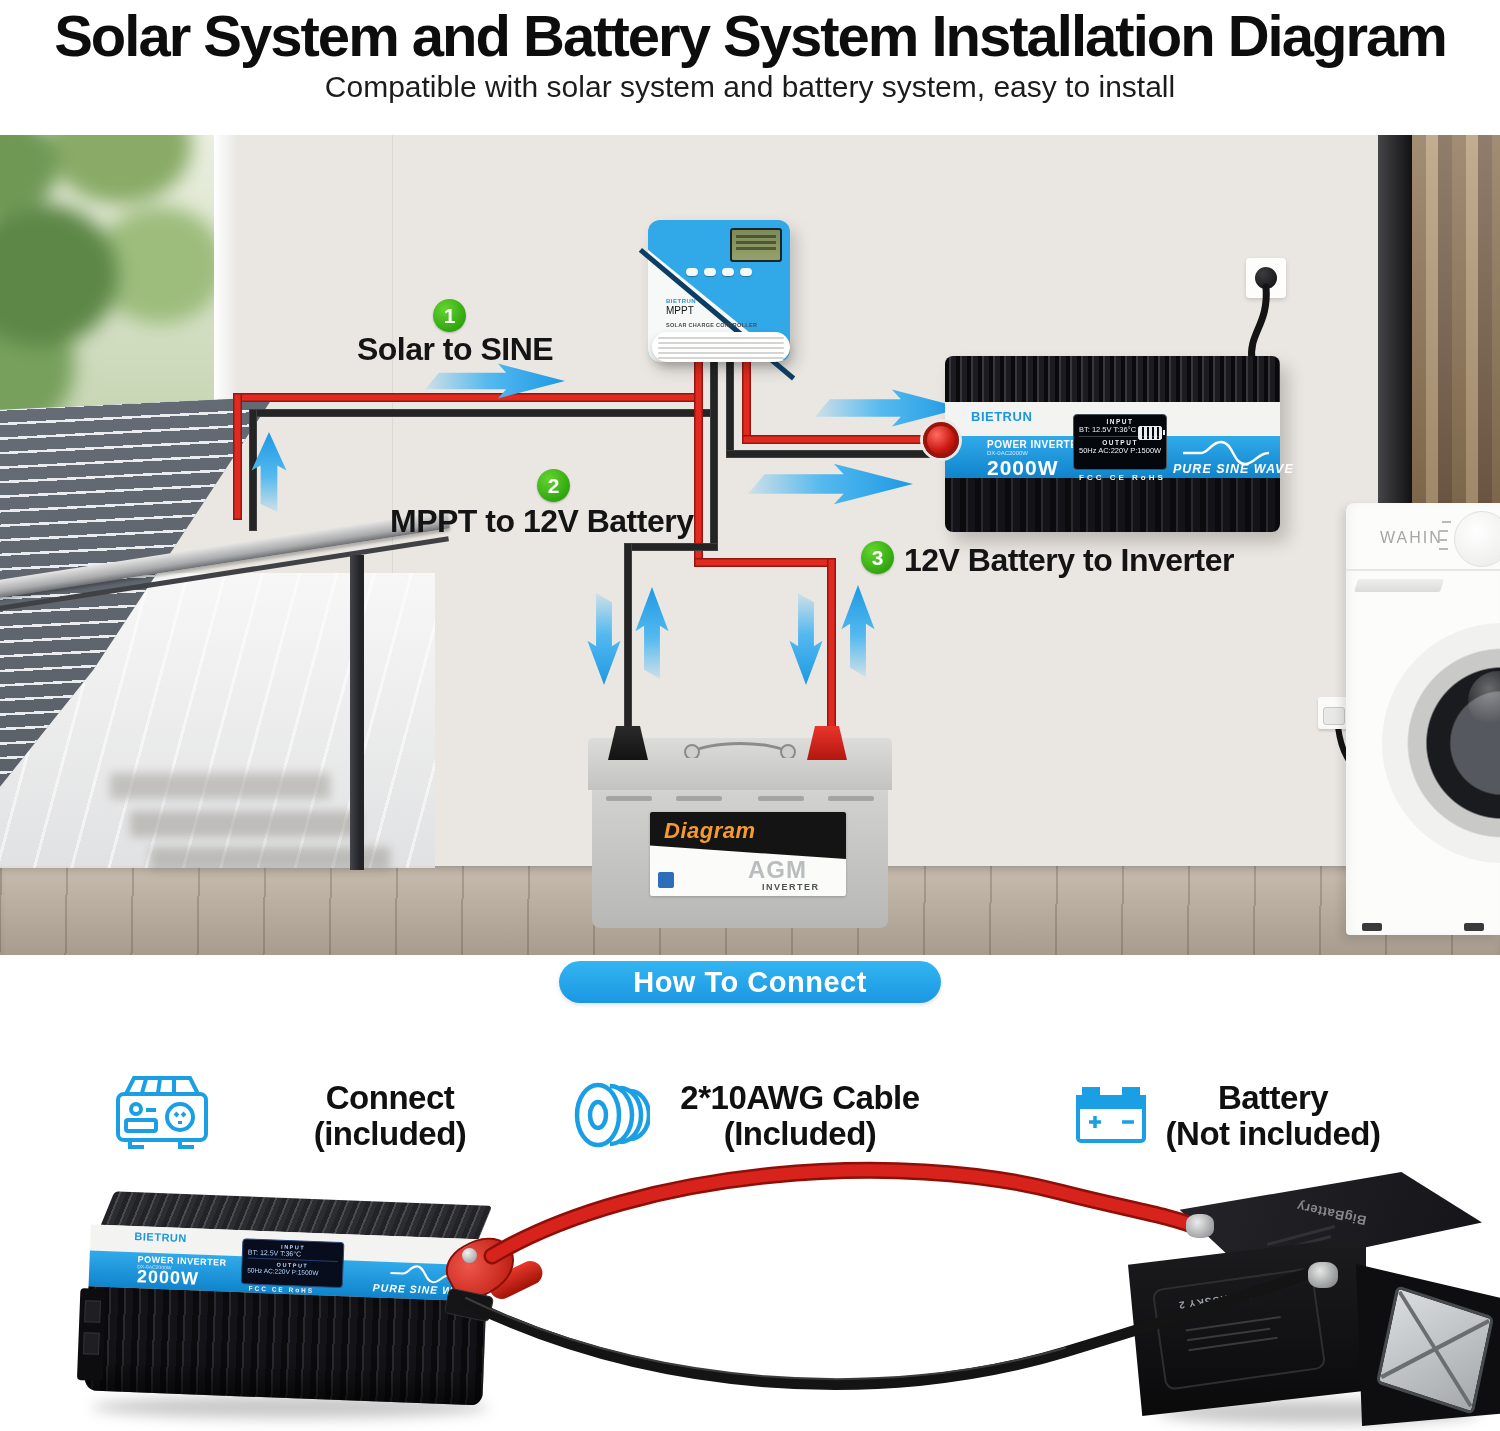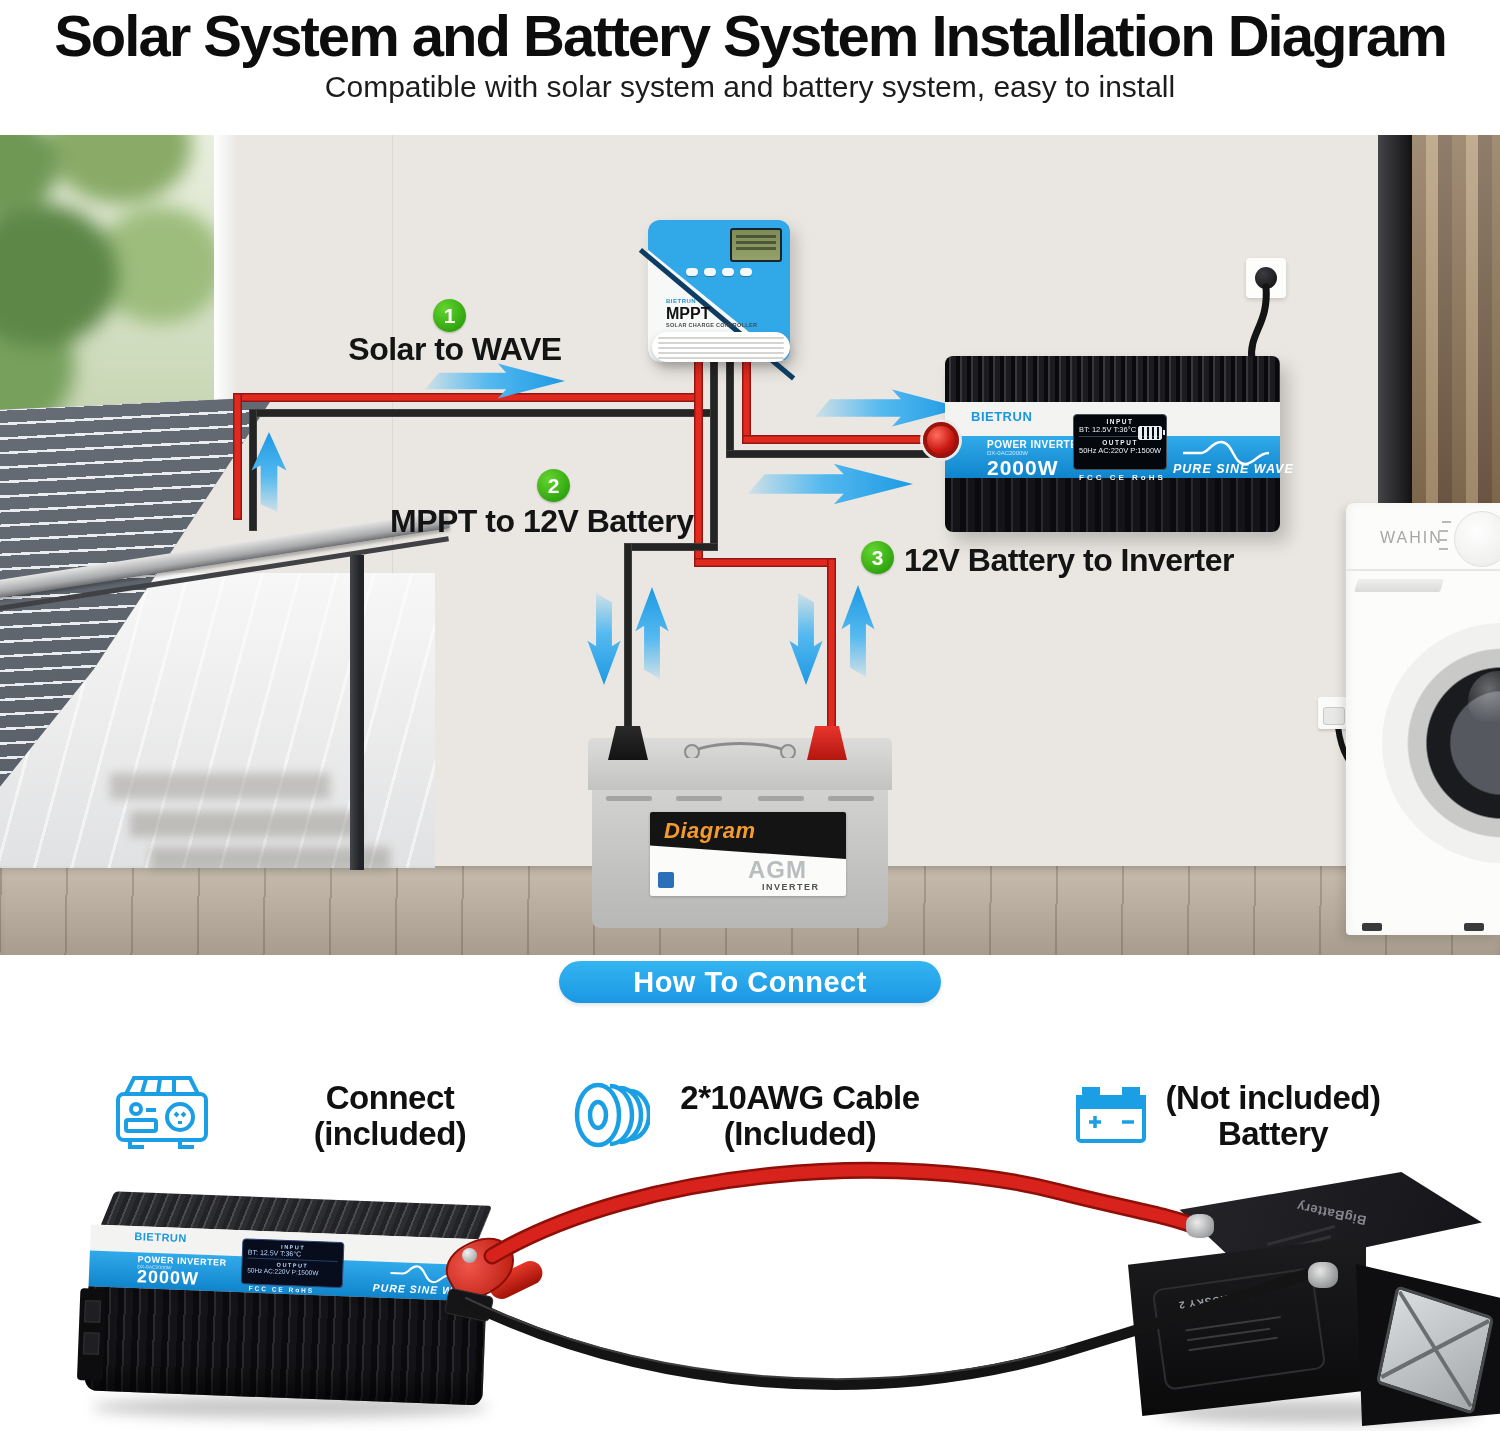--- a/index.html
+++ b/index.html
@@ -30,21 +30,21 @@
   .mppt .white{position:absolute;inset:0;border-radius:12px;background:#f7f8f8;
         clip-path:polygon(0 21%,97% 100%,0 100%);}
   .mppt .diag{position:absolute;left:-6px;top:28px;width:200px;height:5px;background:#0d3d63;
         transform:rotate(40deg);transform-origin:left top;}
   .mppt .lcd1{position:absolute;left:82px;top:8px;width:48px;height:30px;border-radius:3px;
         background:linear-gradient(#7e8b57,#94a169);border:2px solid #16252e;
         background-clip:padding-box;}
   .mppt .lcd1 i{position:absolute;left:4px;right:4px;height:3px;background:rgba(30,40,20,.55);}
   .btnp{position:absolute;width:12px;height:8px;border-radius:4px;background:#f6f9fb;box-shadow:0 1px 1px rgba(0,0,0,.3);}
   .mppt-brand{position:absolute;left:18px;top:78px;font-size:6px;font-weight:700;color:#2196d6;letter-spacing:.5px;}
-  .mppt-name{position:absolute;left:18px;top:85px;font-size:16px;font-weight:700;color:#111;}
+  .mppt-name{position:absolute;left:18px;top:85px;font-size:10px;font-weight:400;color:#111;}
   .mppt-sub{position:absolute;left:18px;top:102px;font-size:5.5px;font-weight:700;color:#4a4a4a;letter-spacing:.3px;}
   .corrug{position:absolute;left:4px;top:112px;width:138px;height:30px;border-radius:15px;background:#fff;
         box-shadow:0 4px 8px rgba(0,0,0,.2);overflow:hidden;}
   .corrug i{position:absolute;left:6px;right:6px;height:1.5px;background:#d4d4d3;border-radius:2px;}
   
   .fins{background:repeating-linear-gradient(90deg,#0a0a0c 0 4px,#37373c 4px 6px,#1c1c20 6px 11px);}
   .fins2{background:repeating-linear-gradient(90deg,#0b0b0d 0 6px,#2a2a2e 6px 8px,#141418 8px 15px);}
   .inv-white{background:#f3f3f1;}
   .inv-blue{background:linear-gradient(180deg,#31aaea,#0f84cc);}
   .inv-brand{font-size:13px;font-weight:800;color:#1b98dd;letter-spacing:.5px;}
@@ -150,21 +150,21 @@
     <div class="abs arrow-r" style="left:425px;top:227px;width:140px;height:38px;"></div>
     <div class="abs arrow-r" style="left:229px;top:318px;width:80px;height:38px;transform:rotate(-90deg);"></div>
     <div class="abs arrow-r" style="left:815px;top:253px;width:148px;height:40px;"></div>
     <div class="abs arrow-r" style="left:748px;top:327px;width:165px;height:44px;"></div>
     <div class="abs arrow-r" style="left:558px;top:486px;width:92px;height:36px;transform:rotate(90deg);"></div>
     <div class="abs arrow-r" style="left:606px;top:480px;width:92px;height:36px;transform:rotate(-90deg);"></div>
     <div class="abs arrow-r" style="left:760px;top:486px;width:92px;height:36px;transform:rotate(90deg);"></div>
     <div class="abs arrow-r" style="left:812px;top:478px;width:92px;height:36px;transform:rotate(-90deg);"></div>
 
     <div class="abs badge" style="left:433px;top:164px;">1</div>
-    <div class="abs step-label" style="left:295px;top:196px;width:320px;text-align:center;">Solar to WAVE</div>
+    <div class="abs step-label" style="left:295px;top:196px;width:320px;text-align:center;">Solar to SINE</div>
     <div class="abs badge" style="left:537px;top:334px;">2</div>
     <div class="abs step-label" style="left:390px;top:368px;width:330px;text-align:left;">MPPT to 12V Battery</div>
     <div class="abs badge" style="left:861px;top:406px;">3</div>
     <div class="abs step-label" style="left:904px;top:407px;">12V Battery to Inverter</div>
 
     <div class="abs mppt" style="left:648px;top:85px;z-index:7;">
       <div class="white"></div>
       <div class="diag"></div>
       <div class="lcd1">
         <i style="top:5px;"></i>
@@ -311,22 +311,22 @@
     <g stroke="#1b9fe4" stroke-width="4" fill="none">
       <rect x="8" y="3" width="14" height="8" fill="#1b9fe4"></rect>
       <rect x="48" y="3" width="14" height="8" fill="#1b9fe4"></rect>
       <rect x="2" y="11" width="66" height="10" fill="#1b9fe4"></rect>
       <rect x="2" y="11" width="66" height="44" rx="3"></rect>
       <path d="M13 36 h12 M19 30 v12" stroke-width="3.5"></path>
       <path d="M46 36 h12" stroke-width="3.5"></path>
     </g>
   </svg>
   <div class="abs leg-text" style="left:1118px;top:1080px;width:310px;">
+    <div>Battery</div>
     <div>(Not included)</div>
-    <div>Battery</div>
   </div>
 
   <div class="abs shadow-e" style="left:92px;top:1396px;width:396px;height:22px;"></div>
   <div class="abs" style="left:88px;top:1198px;width:398px;height:212px;transform:rotate(2.2deg);">
     <div class="abs" style="left:10px;top:0;width:378px;height:34px;transform:skewX(-20deg);transform-origin:bottom left;
                 background:repeating-linear-gradient(90deg,#232327 0 5px,#4a4b4f 5px 7px,#2c2d30 7px 12px);border-radius:4px 4px 0 0;"></div>
     <div class="abs inv-white" style="left:0;top:34px;width:398px;height:26px;"></div>
     <div class="abs inv-blue" style="left:0;top:60px;width:398px;height:36px;"></div>
     <div class="abs fins2" style="left:0;top:96px;width:398px;height:104px;border-radius:0 0 12px 12px;
                 box-shadow:inset 0 -18px 22px rgba(0,0,0,.55);"></div>

